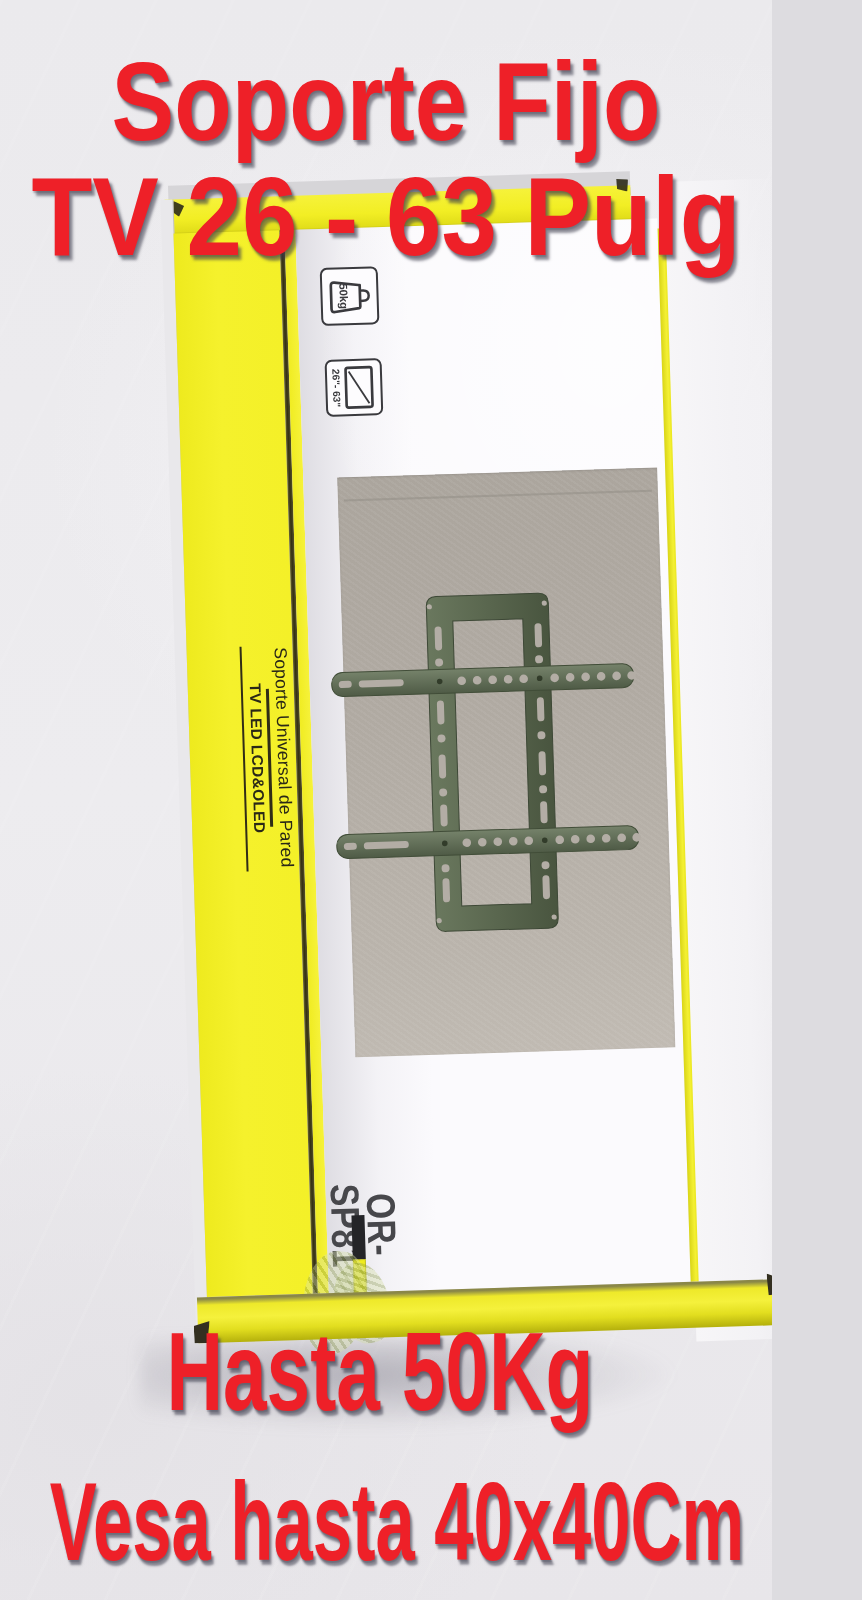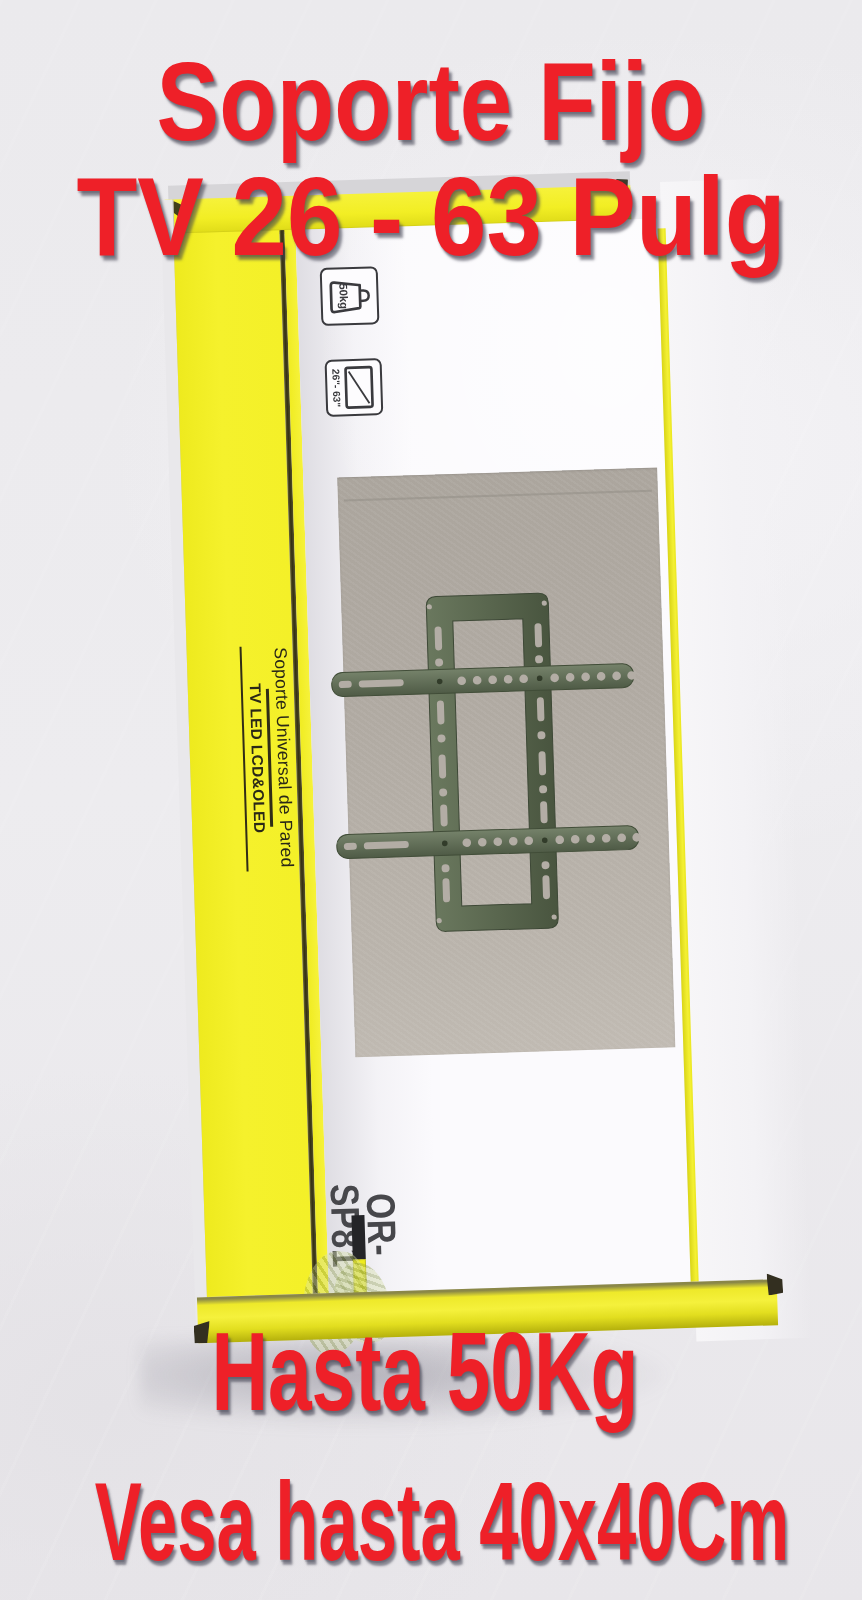--- a/index.html
+++ b/index.html
@@ -1,17 +1,17 @@
 <!DOCTYPE html>
 <html><head>
 <meta charset="utf-8">
 <style>
   html,body{margin:0;padding:0;background:#dddce0;}
   .stage{
-    position:relative; width:862px; height:1600px; overflow:hidden;
+    position:relative; width:772px; height:1600px; overflow:hidden;
     font-family:"Liberation Sans", sans-serif;
     background:
       radial-gradient(900px 700px at 75% 28%, #f4f3f6, rgba(244,243,246,0) 60%),
       radial-gradient(700px 520px at 12% 88%, #e4e2e6, rgba(228,226,230,0) 65%),
       linear-gradient(180deg,#ebeaed 0%,#edecef 50%,#e8e6ea 100%);
   }
   .stage::before{
     content:""; position:absolute; inset:0; pointer-events:none; opacity:.5;
     background:repeating-linear-gradient(115deg, rgba(255,255,255,.14) 0 3px, rgba(0,0,0,0) 3px 70px);
   }

